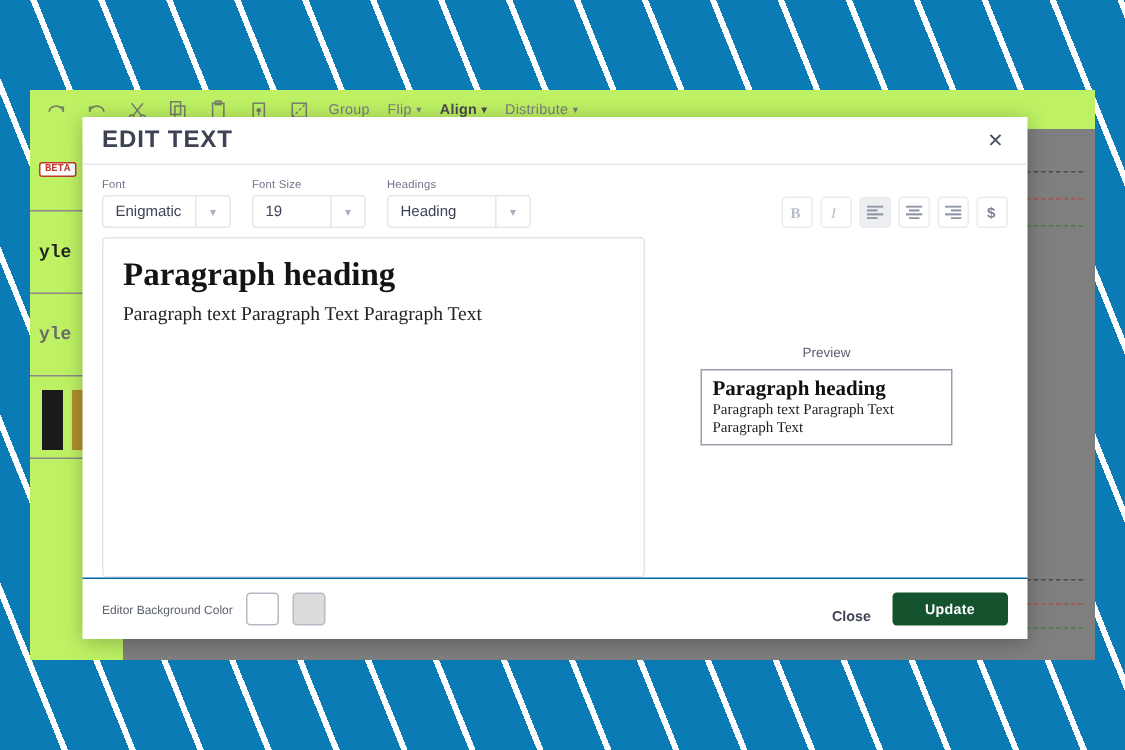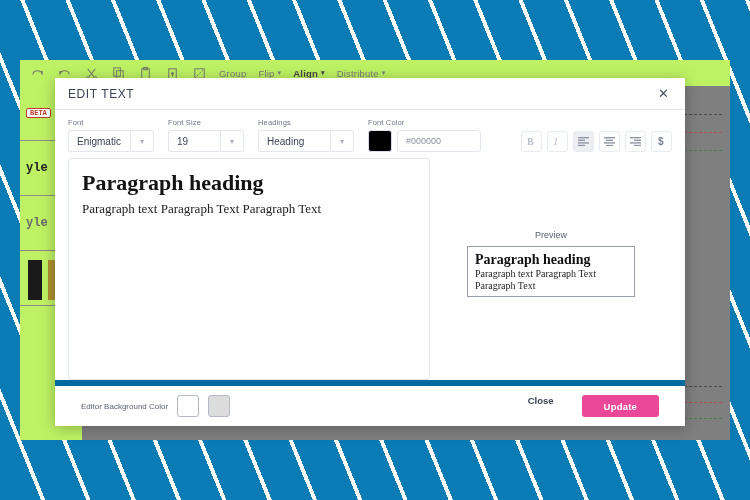--- a/index.html
+++ b/index.html
@@ -91,21 +91,21 @@
     box-shadow:0 2px 14px rgba(0,0,0,.28);
     display:flex;flex-direction:column;
   }
   #modal-header{
     height:31px;flex:0 0 31px;
     border-bottom:1px solid #e6e8ec;
     display:flex;align-items:center;
     padding:0 13px;
   }
   #modal-title{
-    font-size:12px;font-weight:normal;color:#3d4255;
+    font-size:16px;font-weight:bold;color:#3d4255;
     letter-spacing:.6px;
   }
   #close-x{
     margin-left:auto;cursor:pointer;
     font-size:13px;color:#4a4f63;line-height:1;
     padding:2px 3px;
   }
 
   
   #controls{
@@ -182,29 +182,29 @@
   }
   #preview-heading{
     font-size:14px;font-weight:bold;color:#101010;margin:0 0 1px 0;
     line-height:1.1;
   }
   #preview-para{font-size:10px;color:#1d1d1d;margin:0;line-height:1.15;}
 
   
   #modal-footer{
     flex:0 0 40px;height:40px;
-    border-top:6px solid #0369a1;
-    display:flex;align-items:center;padding:0 26px;gap:9px;
+    border-top:1px solid #0369a1;
+    display:flex;align-items:center;padding:0 13px;gap:9px;
   }
   #bg-label{font-size:8px;color:#5c6171;}
   .bg-sw{
     width:22px;height:22px;border-radius:3px;border:1px solid #b4b9c3;
     box-sizing:border-box;
   }
-  #footer-actions{margin-left:auto;display:flex;align-items:flex-start;gap:28px;}
+  #footer-actions{margin-left:auto;display:flex;align-items:flex-end;gap:14px;}
   #close-btn{font-size:9.5px;font-weight:bold;color:#3d4255;cursor:pointer;}
   #update-btn{
     background:#3b44d8;color:#fff;font-size:9.5px;font-weight:bold;
     border:none;border-radius:3px;padding:0 22px;height:22px;
     cursor:pointer;letter-spacing:.2px;
     font-family:"Liberation Sans", sans-serif;
   }
 </style>
 </head>
 <body>
@@ -336,27 +336,20 @@
     </div>
 
     <div class="field">
       <span class="field-label">Headings</span>
       <div class="combo w-head">
         <span class="val">Heading</span>
         <span class="arrow">▾</span>
       </div>
     </div>
 
-    <div class="field">
-      <span class="field-label">Font Color</span>
-      <div class="color-row">
-        <span class="color-sw" id="font-color-swatch" style="background: rgb(0, 0, 0);"></span>
-        <span class="color-input">#000000</span>
-      </div>
-    </div>
 
     <div id="format-tools">
       <span class="fbtn">
         <svg width="9" height="11" viewBox="0 0 9 11">
             <text x="0" y="9" font-family="Liberation Serif, serif" font-size="10" font-weight="bold" fill="#b9bfca">B</text>
           </svg>
       </span>
       <span class="fbtn">
         <svg width="9" height="11" viewBox="0 0 9 11">
             <text x="1" y="9" font-family="Liberation Serif, serif" font-size="10" font-style="italic" fill="#b9bfca">I</text>
@@ -410,16 +403,16 @@
     </div>
   </div>
 
   <div id="modal-footer">
     <span id="bg-label">Editor Background Color</span>
     <span class="bg-sw" id="bg-sw-0" style="background: rgb(255, 255, 255);"></span>
     <span class="bg-sw" id="bg-sw-1" style="background: rgb(220, 220, 220);"></span>
 
     <div id="footer-actions">
       <span id="close-btn">Close</span>
-      <button id="update-btn" style="background: #ec4899;">Update</button>
+      <button id="update-btn" style="background: #14532d;">Update</button>
     </div>
   </div>
 </div>
 
 </body></html>

